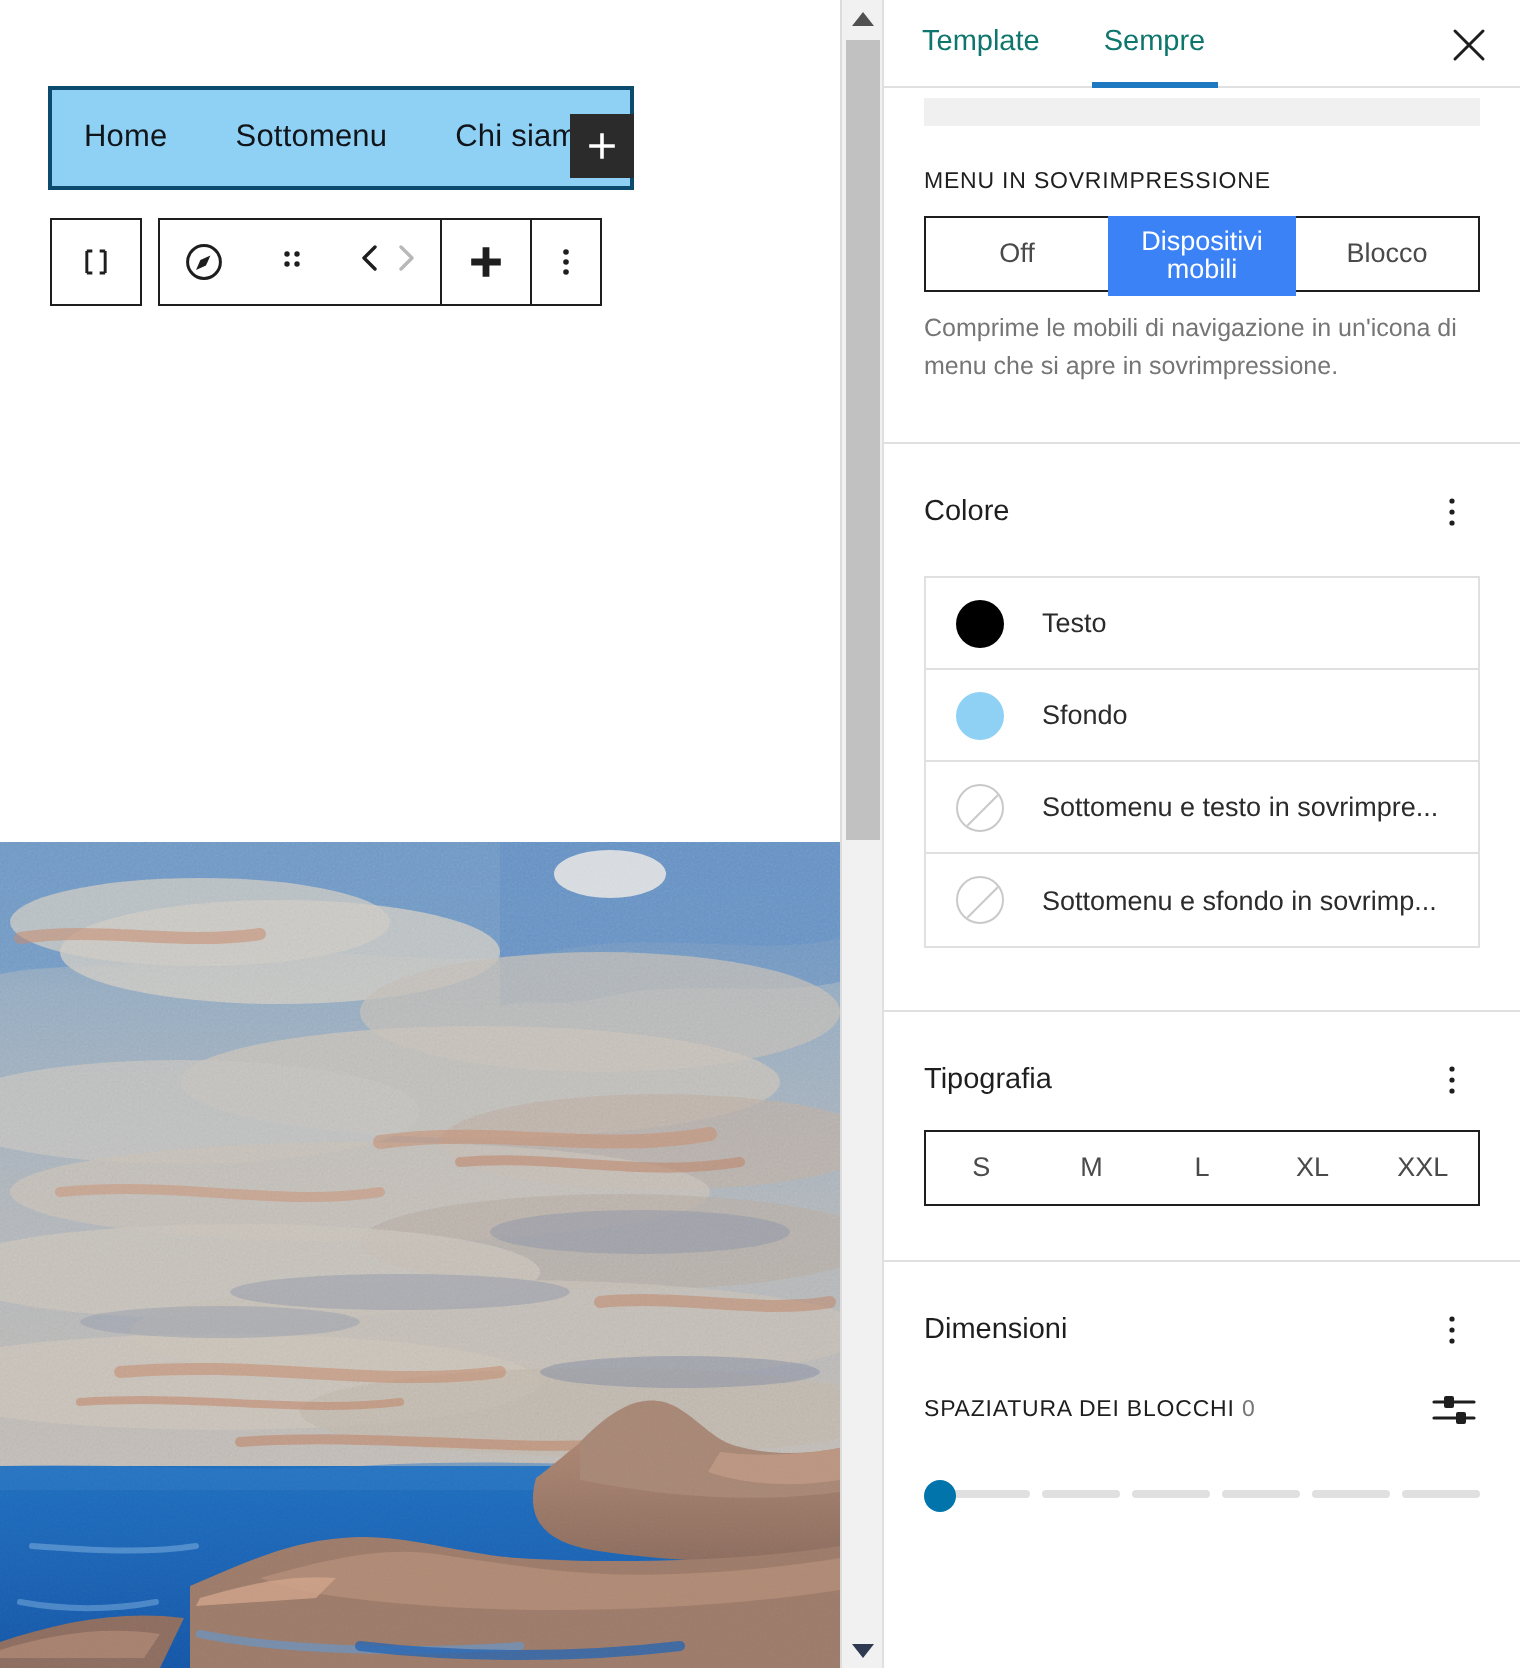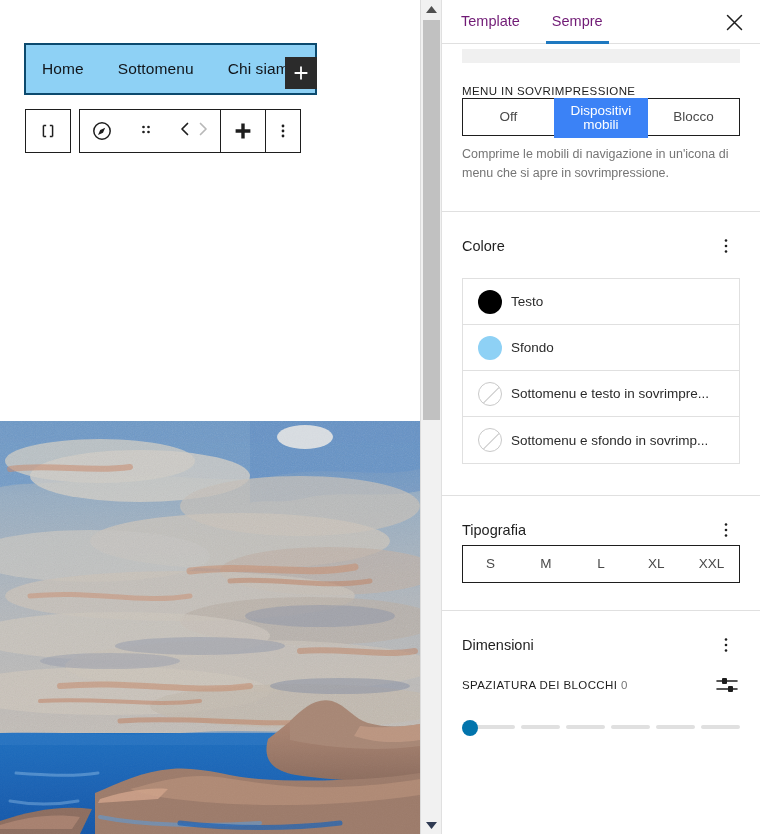--- a/index.html
+++ b/index.html
@@ -112,21 +112,21 @@
     height: 44px;
     display: flex; align-items: flex-end;
     border-bottom: 1px solid #e0e0e0;
     position: relative;
   }
   .tab {
     height: 44px;
     display: flex; align-items: center;
     padding: 0 16px;
     font-size: 14.5px;
-    color: #701a75;
+    color: #0f766e;
     position: relative;
   }
   .tab:first-child { padding-left: 19px; }
   .tab.active::after {
     content: "";
     position: absolute;
     left: 10px; right: 10px; bottom: -1px;
     height: 3px; background: #1f79c0;
   }
   .close-btn {
@@ -151,21 +151,21 @@
     text-transform: uppercase;
     font-weight: 400;
   }
   .field-label .muted { color: #757575; }
 
   
   .segmented {
     display: flex;
     border: 1px solid #1e1e1e;
     height: 38px;
-    margin-top: 1px;
+    margin-top: 11px;
     background: #fff;
   }
   .seg {
     flex: 1;
     display: flex; align-items: center; justify-content: center;
     font-size: 13.5px;
     color: #4a4a4a;
     text-align: center;
     line-height: 1.05;
     padding: 0 2px;
@@ -197,21 +197,21 @@
 
   
   .color-list {
     margin: 18px 20px 0 20px;
     border: 1px solid #e0e0e0;
   }
   .color-row {
     height: 46px;
     display: flex; align-items: center;
     padding-left: 15px;
-    gap: 9px;
+    gap: 19px;
     border-bottom: 1px solid #e0e0e0;
   }
   .color-row:last-child { border-bottom: none; }
   .swatch {
     width: 24px; height: 24px;
     border-radius: 50%;
     flex: none;
   }
   .swatch.empty {
     border: 1px solid #c9c9c9;

